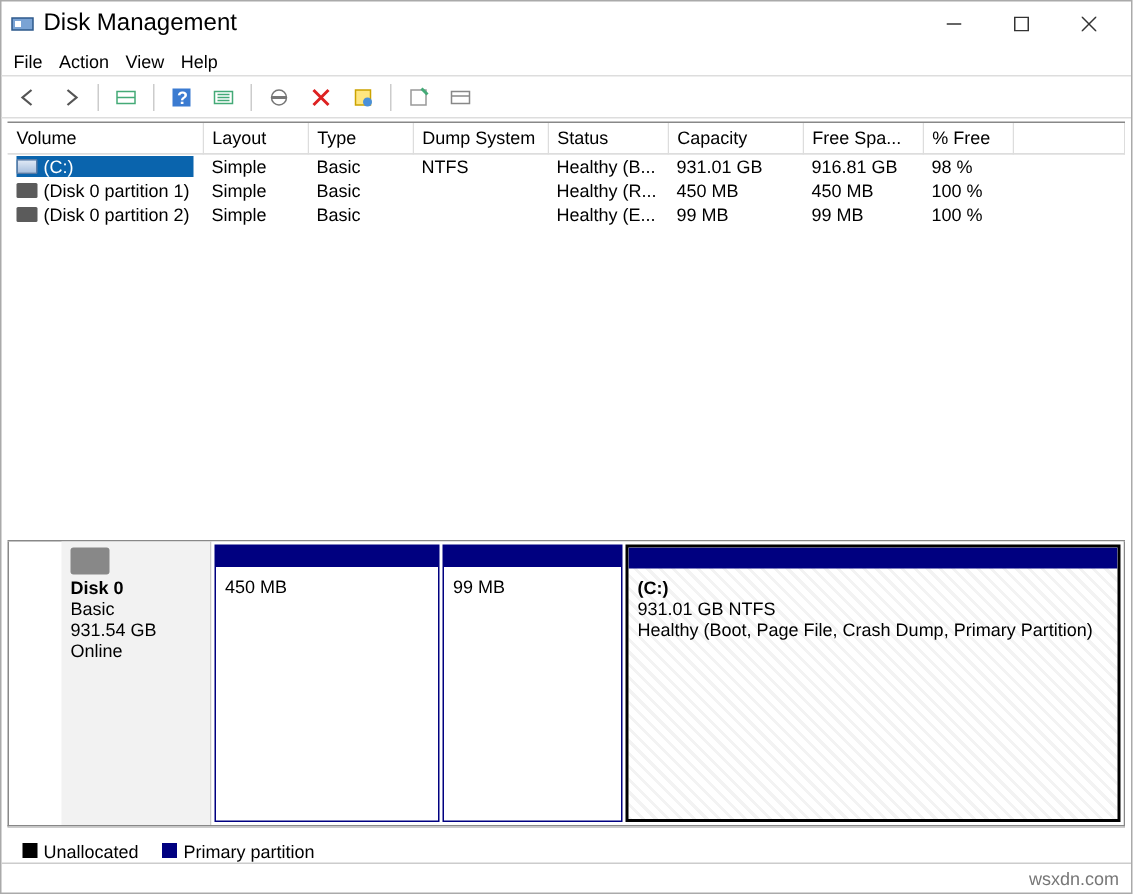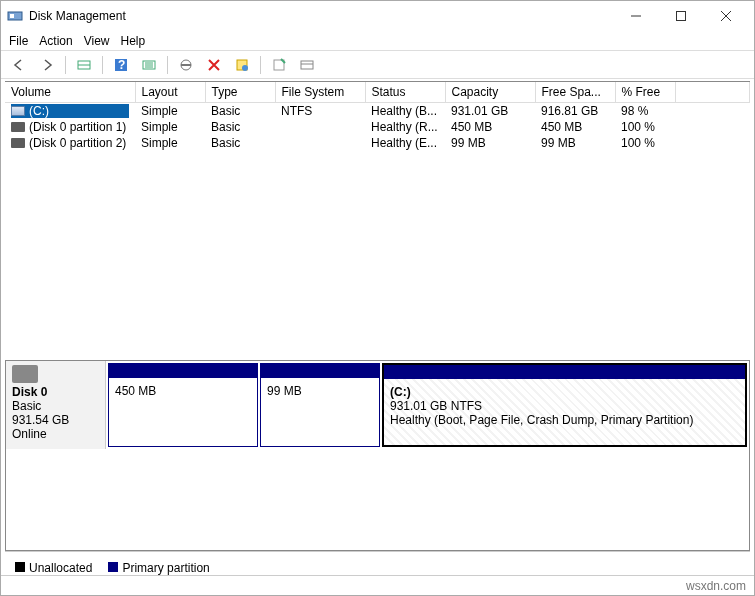--- a/index.html
+++ b/index.html
@@ -1,36 +1,36 @@
 <!DOCTYPE html>
 <html><head>
 <meta charset="utf-8">
 <style>
 * { box-sizing: border-box; margin: 0; padding: 0; font-family: "Segoe UI", Tahoma, sans-serif; font-size: 12px; }
 body { background: #fff; width: 755px; height: 596px; border: 1px solid #aaa; display: flex; flex-direction: column; overflow: hidden; }
 .titlebar { display: flex; align-items: center; height: 30px; padding: 0 6px; }
 .titlebar .icon-slot { width: 16px; height: 16px; display: flex; align-items: center; justify-content: center; margin-right: 6px; }
-.titlebar .title { flex: 1; font-size: 12px; }
+.titlebar .title { flex: 1; font-size: 16px; }
 .winbtns { display: flex; }
 .winbtn { width: 45px; height: 28px; display: flex; align-items: center; justify-content: center; font-family: Arial, sans-serif; font-size: 13px; color: #333; }
 .menubar { height: 20px; display: flex; align-items: center; padding: 0 6px; gap: 7px; border-bottom: 1px solid #ddd; }
 .menuitem { padding: 2px 2px; }
 .toolbar { height: 28px; display: flex; align-items: center; padding: 0 6px; gap: 4px; border-bottom: 1px solid #ddd; }
 .tbtn { width: 24px; height: 22px; display: flex; align-items: center; justify-content: center; border: 1px solid transparent; }
 .tsep { width: 1px; height: 18px; background: #ccc; margin: 0 2px; }
 
 .listpane { flex: 1; border-bottom: 1px solid #888; overflow: hidden; border-top: 1px solid #888; margin: 2px 4px 0 4px; }
 table.vlist { width: 100%; border-collapse: collapse; table-layout: fixed; }
 table.vlist th { text-align: left; font-weight: normal; background: #fff; border-right: 1px solid #ddd; border-bottom: 1px solid #ddd; padding: 3px 6px; font-size: 12px; position: relative; }
 table.vlist td { padding: 1px 6px; font-size: 12px; white-space: nowrap; overflow: hidden; text-overflow: ellipsis; }
 .volcell { display: flex; align-items: center; gap: 4px; }
 .volcell.sel { background: #0a64ad; color: #fff; }
 .cdriveicon { width: 14px; height: 10px; background: linear-gradient(#dfe8f5,#a9c0de); border: 1px solid #5a7ca6; border-radius: 1px; display: inline-block; }
 .hddicon { width: 14px; height: 10px; background: #5b5b5b; border-radius: 1px; display: inline-block; }
-.diskpane { height: 190px; display: flex; margin: 0 4px; border: 1px solid #888; border-top: none; }
+.diskpane { height: 190px; display: flex; flex-direction: column; margin: 0 4px; border: 1px solid #888; border-top: none; padding-left: 35px; }
 .diskrow { display: flex; border-bottom: 1px solid #ccc; height: 88px; }
 .diskrow:last-of-type { border-bottom: none; flex: 1; }
 .disklabel { width: 100px; padding: 4px 6px; background: #f2f2f2; border-right: 1px solid #ccc; }
 .disklabel .dicon { width: 26px; height: 18px; background: #888; margin-bottom: 2px; border-radius: 2px; }
 .disklabel .cdicon { width: 22px; height: 22px; border: 2px solid #777; border-radius: 50%; margin-bottom: 2px; position: relative; }
 .disklabel .cdicon::after { content: ""; position: absolute; top: 7px; left: 7px; width: 4px; height: 4px; background: #777; border-radius: 50%; }
 .disklabel b { font-weight: bold; }
 .diskparts { flex: 1; display: flex; padding: 2px; gap: 2px; background: #fff; }
 .part { border: 1px solid #000080; position: relative; padding: 20px 6px 6px 6px; overflow: hidden; font-size: 12px; }
 .part .stripe { position: absolute; top: 0; left: 0; right: 0; height: 14px; background: #000080; }
@@ -154,21 +154,21 @@
         <col style="width:90px">
         <col style="width:80px">
         <col style="width:60px">
         <col>
       </colgroup>
     <thead>
         <tr>
       <th>Volume</th>
       <th>Layout</th>
       <th>Type</th>
-      <th>File System</th>
+      <th>Dump System</th>
       <th>Status</th>
       <th>Capacity</th>
       <th>Free Spa...</th>
       <th>% Free</th>
       <th></th>
     </tr>
       </thead>
     <tbody id="vol-tbody">
         <tr>
           <td>

